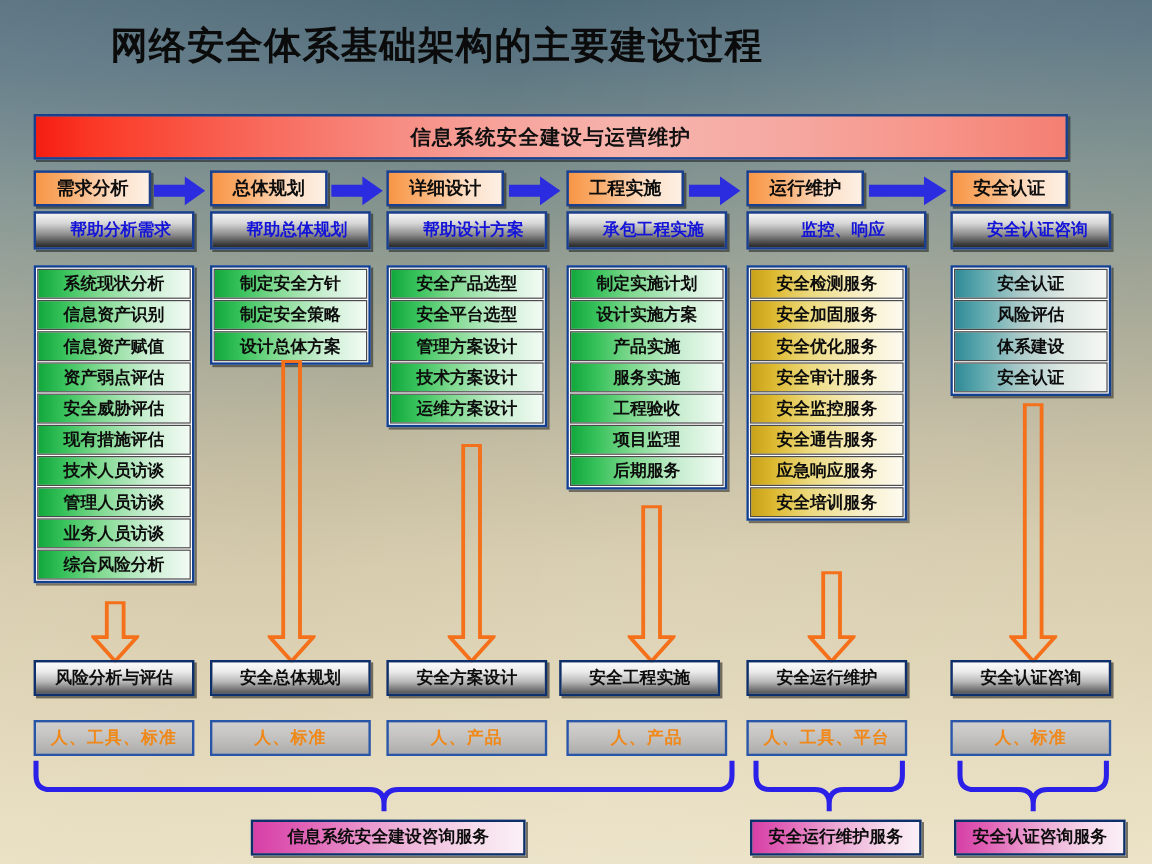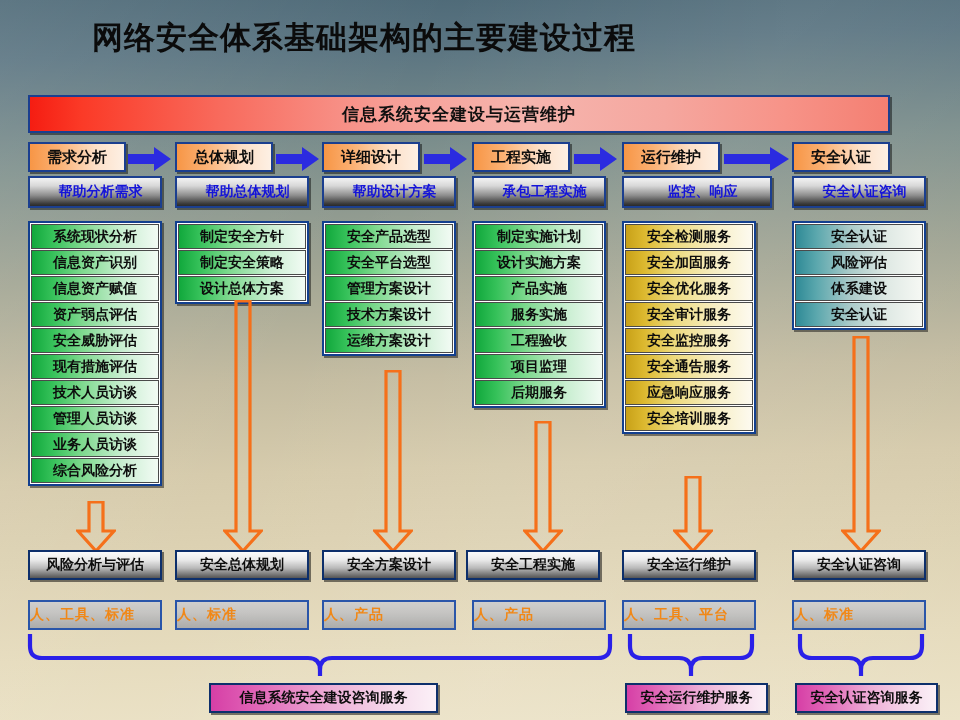--- a/index.html
+++ b/index.html
@@ -108,21 +108,21 @@
     display:flex;align-items:center;justify-content:center;
   }
   .result span{font-size:14px;font-weight:bold;color:#0d0d0d;}
 
   
   .res{
     height:30px;
     background:linear-gradient(180deg,#cfcfcf 0%,#c2c2c2 45%,#a9a9a9 100%);
     border:2px solid #1c4ca8;
     box-sizing:border-box;
-    display:flex;align-items:center;
+    display:flex;align-items:center;justify-content:center;
     opacity:0.93;
   }
   .res span{font-size:14px;font-weight:bold;color:#f2820b;letter-spacing:1px;}
 
   
   .service{
     height:30px;
     background:linear-gradient(90deg,#d63fa6 0%,#e060b5 18%,#edacd6 52%,#f6dcec 82%,#fbf0f7 100%);
     border:2px solid #0d2f6b;
     box-shadow:2px 2px 0 rgba(0,0,0,0.5);

